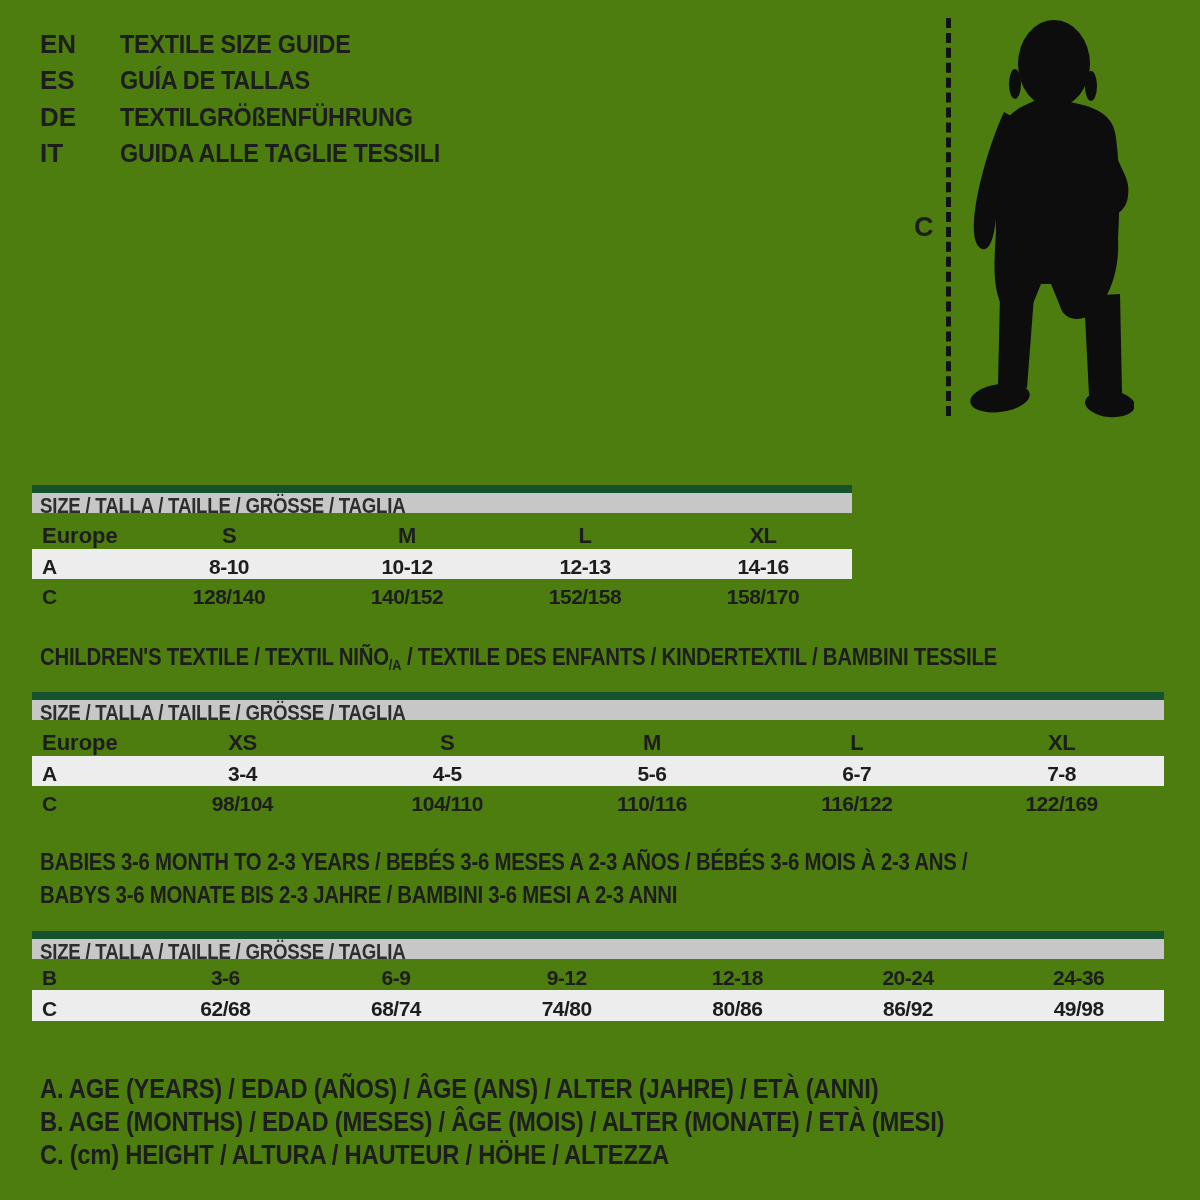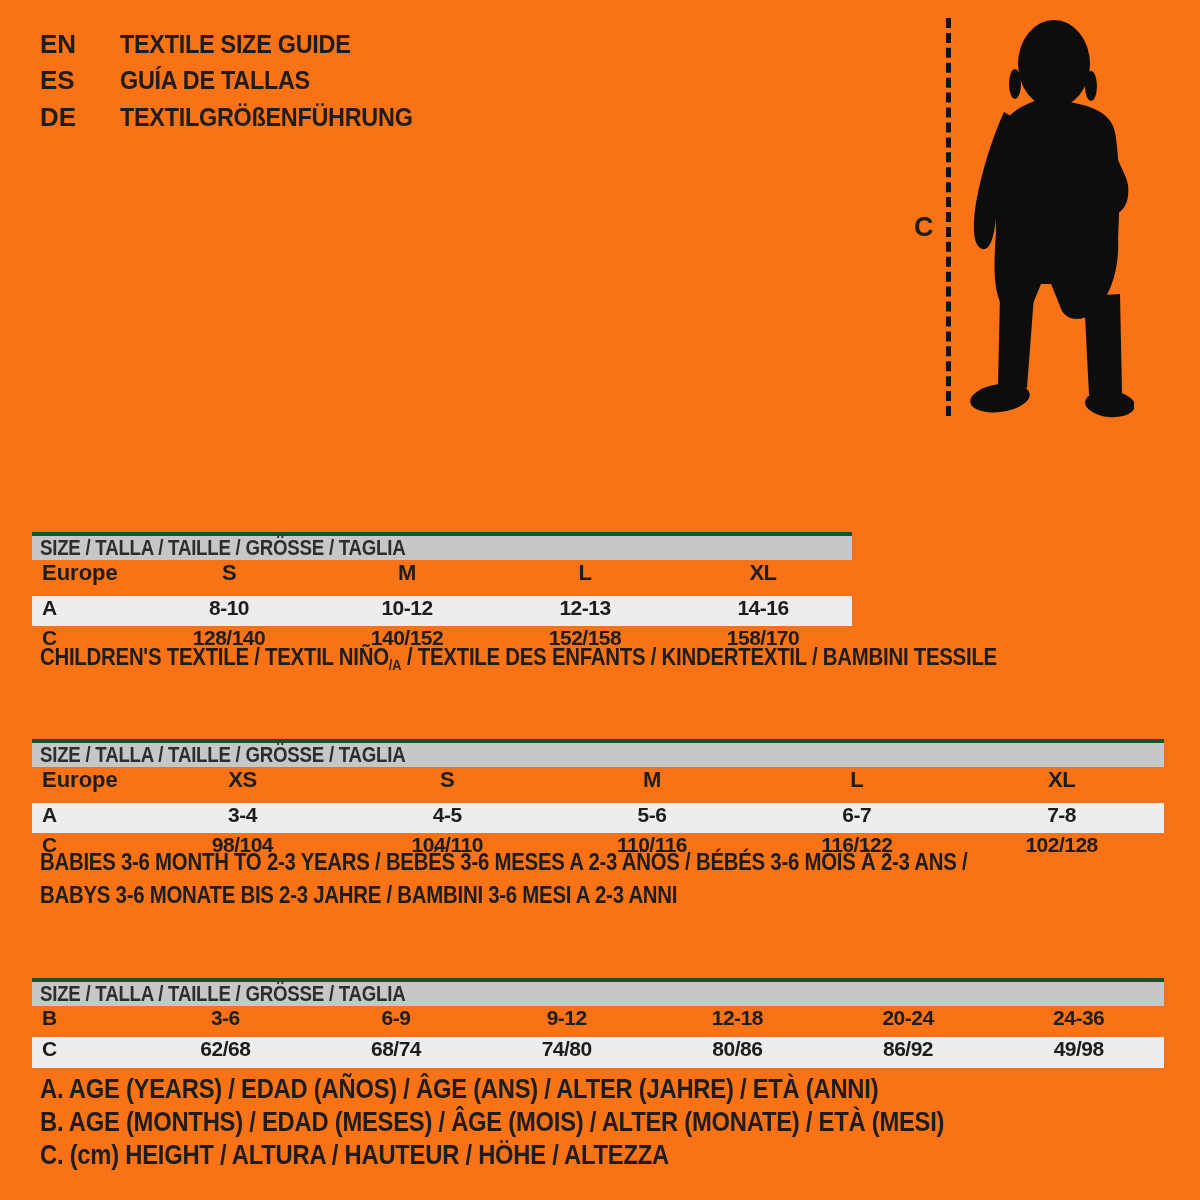--- a/index.html
+++ b/index.html
@@ -1,20 +1,20 @@
 <!DOCTYPE html>
 <html><head>
 <meta charset="utf-8">
 <style>
   * { margin:0; padding:0; box-sizing:border-box; }
   html,body { background:#ffffff; }
   .page {
     position:relative;
     width:1200px; height:1200px;
-    background:#f97316;
+    background:#4d7c0f;
     font-family:"Liberation Sans", sans-serif;
     font-weight:bold;
     color:#1d1d1d;
     overflow:hidden;
   }
   .cond {
     display:inline-block;
     transform:scaleX(0.85);
     transform-origin:0 50%;
     white-space:nowrap;
@@ -35,25 +35,25 @@
   .c-label { position:absolute; left:914px; top:212px; font-size:27px; }
   .baby { position:absolute; left:962px; top:16px; }
 
   
   .section-title { position:absolute; left:40px; font-size:24px; white-space:nowrap; }
   .sub { font-size:15px; vertical-align:-5px; letter-spacing:0; }
 
   
   .size-table { position:absolute; left:32px; }
   .size-bar {
-    height:28px; background:#c7c7c7; border-top:4px solid #14532d;
-    display:flex; align-items:center; padding-left:8px;
-    font-size:22px; color:#2d2d2d;margin-top:47px;
-  }
-  .t-row { display:flex; align-items:flex-start; font-size:21px; }
+    height:28px; background:#c7c7c7; border-top:8px solid #14532d;
+    display:flex; align-items:flex-start; padding-left:8px;
+    font-size:22px; color:#2d2d2d;
+  }
+  .t-row { display:flex; align-items:flex-end; font-size:21px; }
   .t-row.h36 { height:36px; font-size:22px; }
   .t-row.h30 { height:30px; }
   .t-label { width:108px; padding-left:10px; }
   .t-cell { flex:1; text-align:center; letter-spacing:-0.5px; }
   .shaded { background:#ededed; }
 
   
   .footnote { position:absolute; left:40px; font-size:28px; white-space:nowrap; }
 </style>
 </head>
@@ -66,20 +66,24 @@
       <span class="lang-code">EN</span>
       <span class="cond cond-wide">TEXTILE SIZE GUIDE</span>
     </div>
     <div class="lang-row">
       <span class="lang-code">ES</span>
       <span class="cond cond-wide">GUÍA DE TALLAS</span>
     </div>
     <div class="lang-row">
       <span class="lang-code">DE</span>
       <span class="cond cond-wide">TEXTILGRÖßENFÜHRUNG</span>
+    </div>
+    <div class="lang-row">
+      <span class="lang-code">IT</span>
+      <span class="cond cond-wide">GUIDA ALLE TAGLIE TESSILI</span>
     </div>
   </div>
 
   <div class="dashes"></div>
   <div class="c-label">C</div>
   <svg class="baby" width="172" height="402" viewBox="0 0 172 402" aria-hidden="true">
     <g fill="#0d0d0d">
       <ellipse cx="92" cy="48" rx="36" ry="44"></ellipse>
       <ellipse cx="53" cy="68" rx="6" ry="15"></ellipse>
       <ellipse cx="129" cy="70" rx="6" ry="15"></ellipse>
@@ -147,21 +151,21 @@
       <div class="t-cell">5-6</div>
       <div class="t-cell">6-7</div>
       <div class="t-cell">7-8</div>
     </div>
     <div class="t-row h30">
       <div class="t-label">C</div>
       <div class="t-cell">98/104</div>
       <div class="t-cell">104/110</div>
       <div class="t-cell">110/116</div>
       <div class="t-cell">116/122</div>
-      <div class="t-cell">102/128</div>
+      <div class="t-cell">122/169</div>
     </div>
   </div>
 
   <div class="section-title" style="top:848px">
     <span class="cond">BABIES 3-6 MONTH TO 2-3 YEARS / BEBÉS 3-6 MESES A 2-3 AÑOS / BÉBÉS 3-6 MOIS À 2-3 ANS /</span>
   </div>
   <div class="section-title" style="top:881px">
     <span class="cond">BABYS 3-6 MONATE BIS 2-3 JAHRE / BAMBINI 3-6 MESI A 2-3 ANNI</span>
   </div>
   <div class="size-table" style="top:931px; width:1132px">

